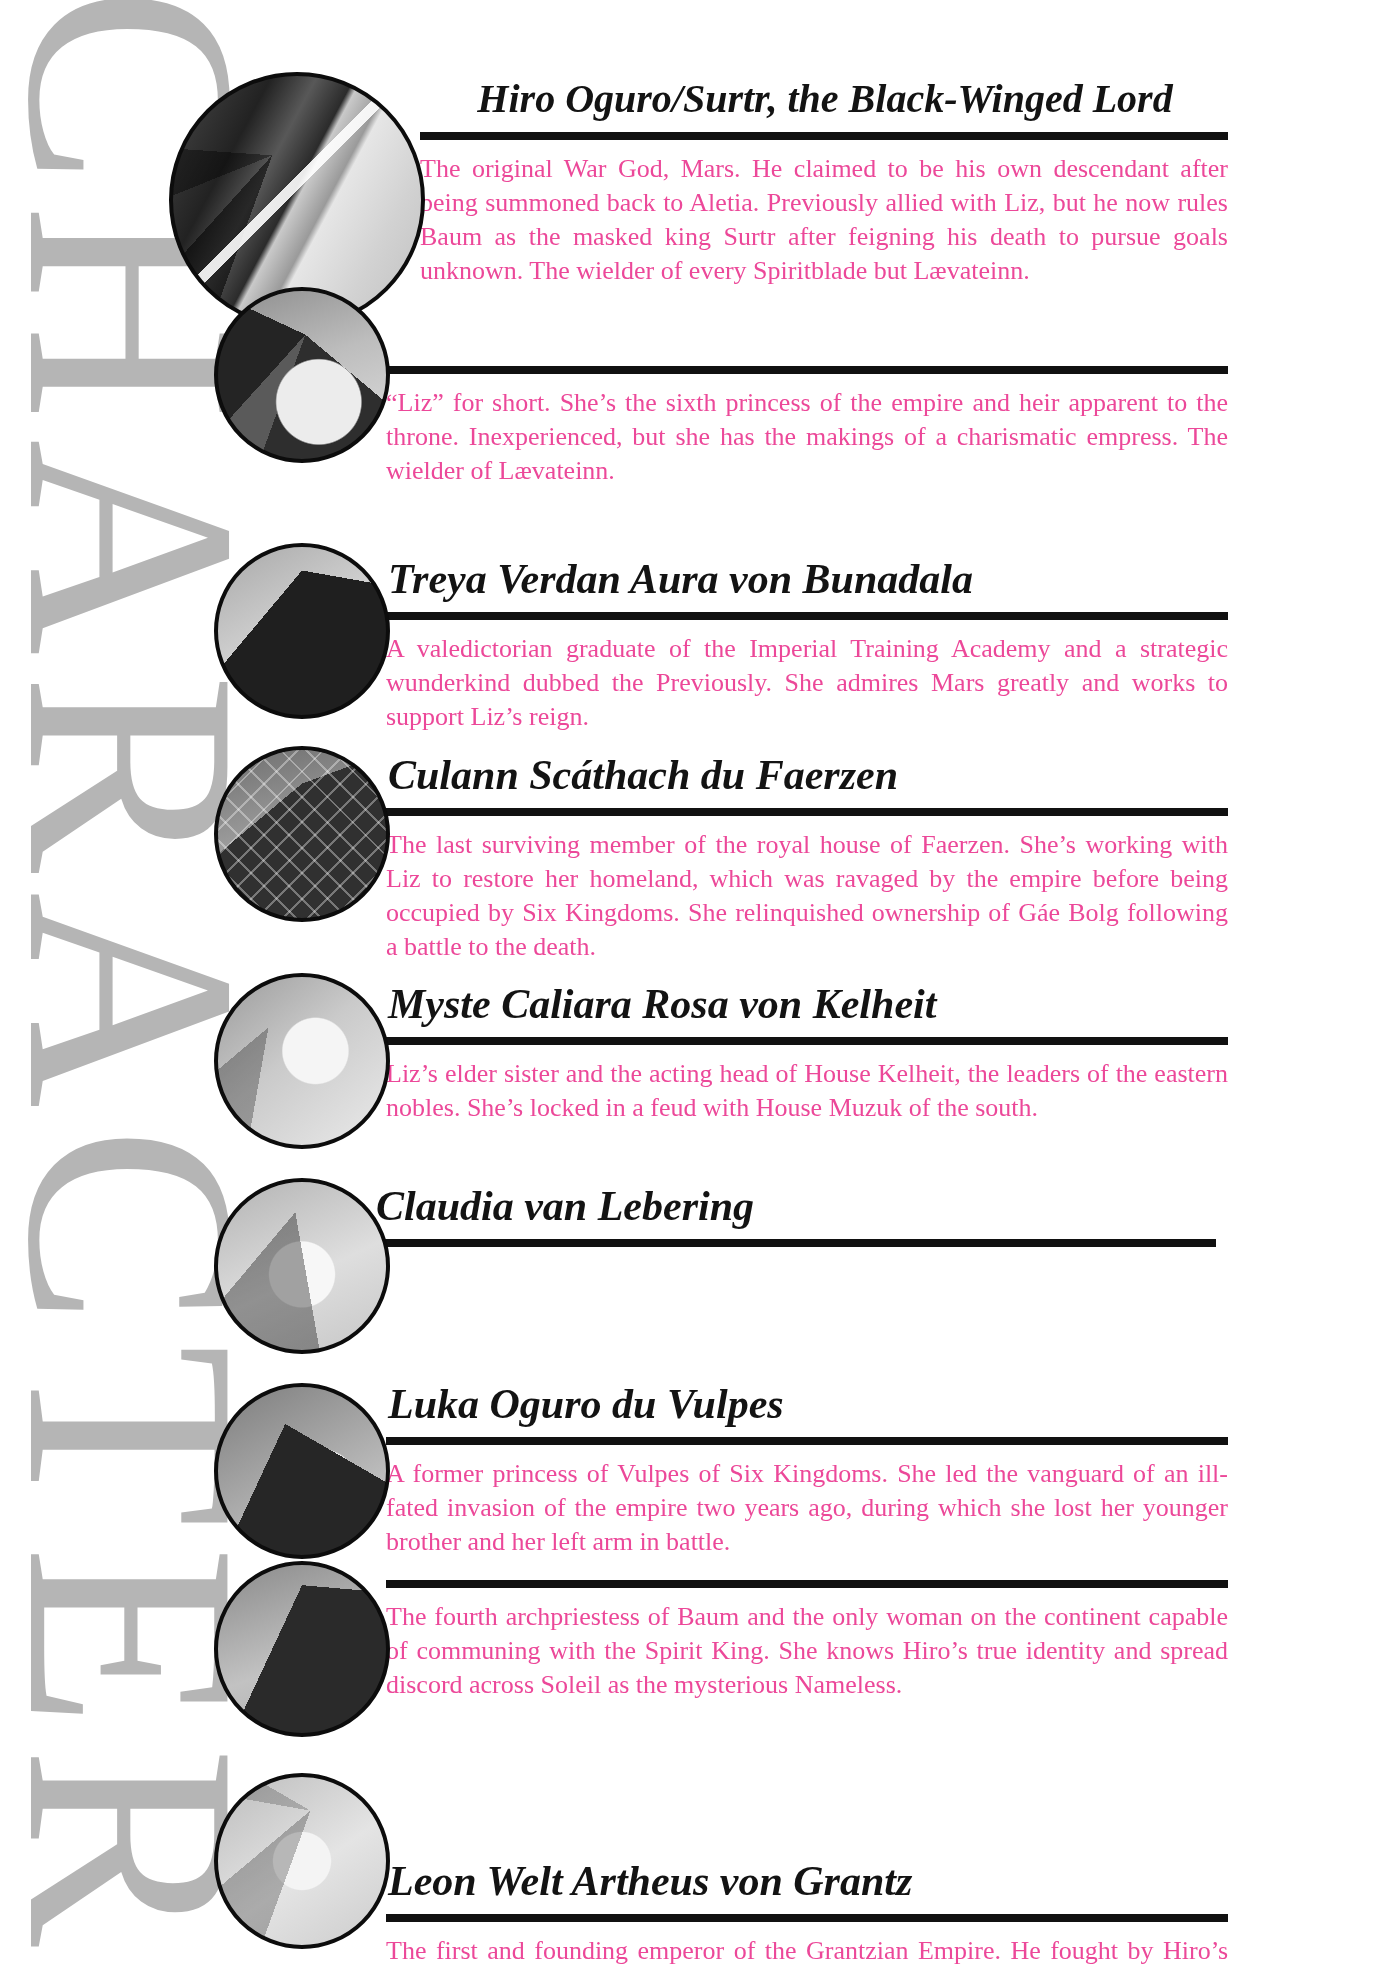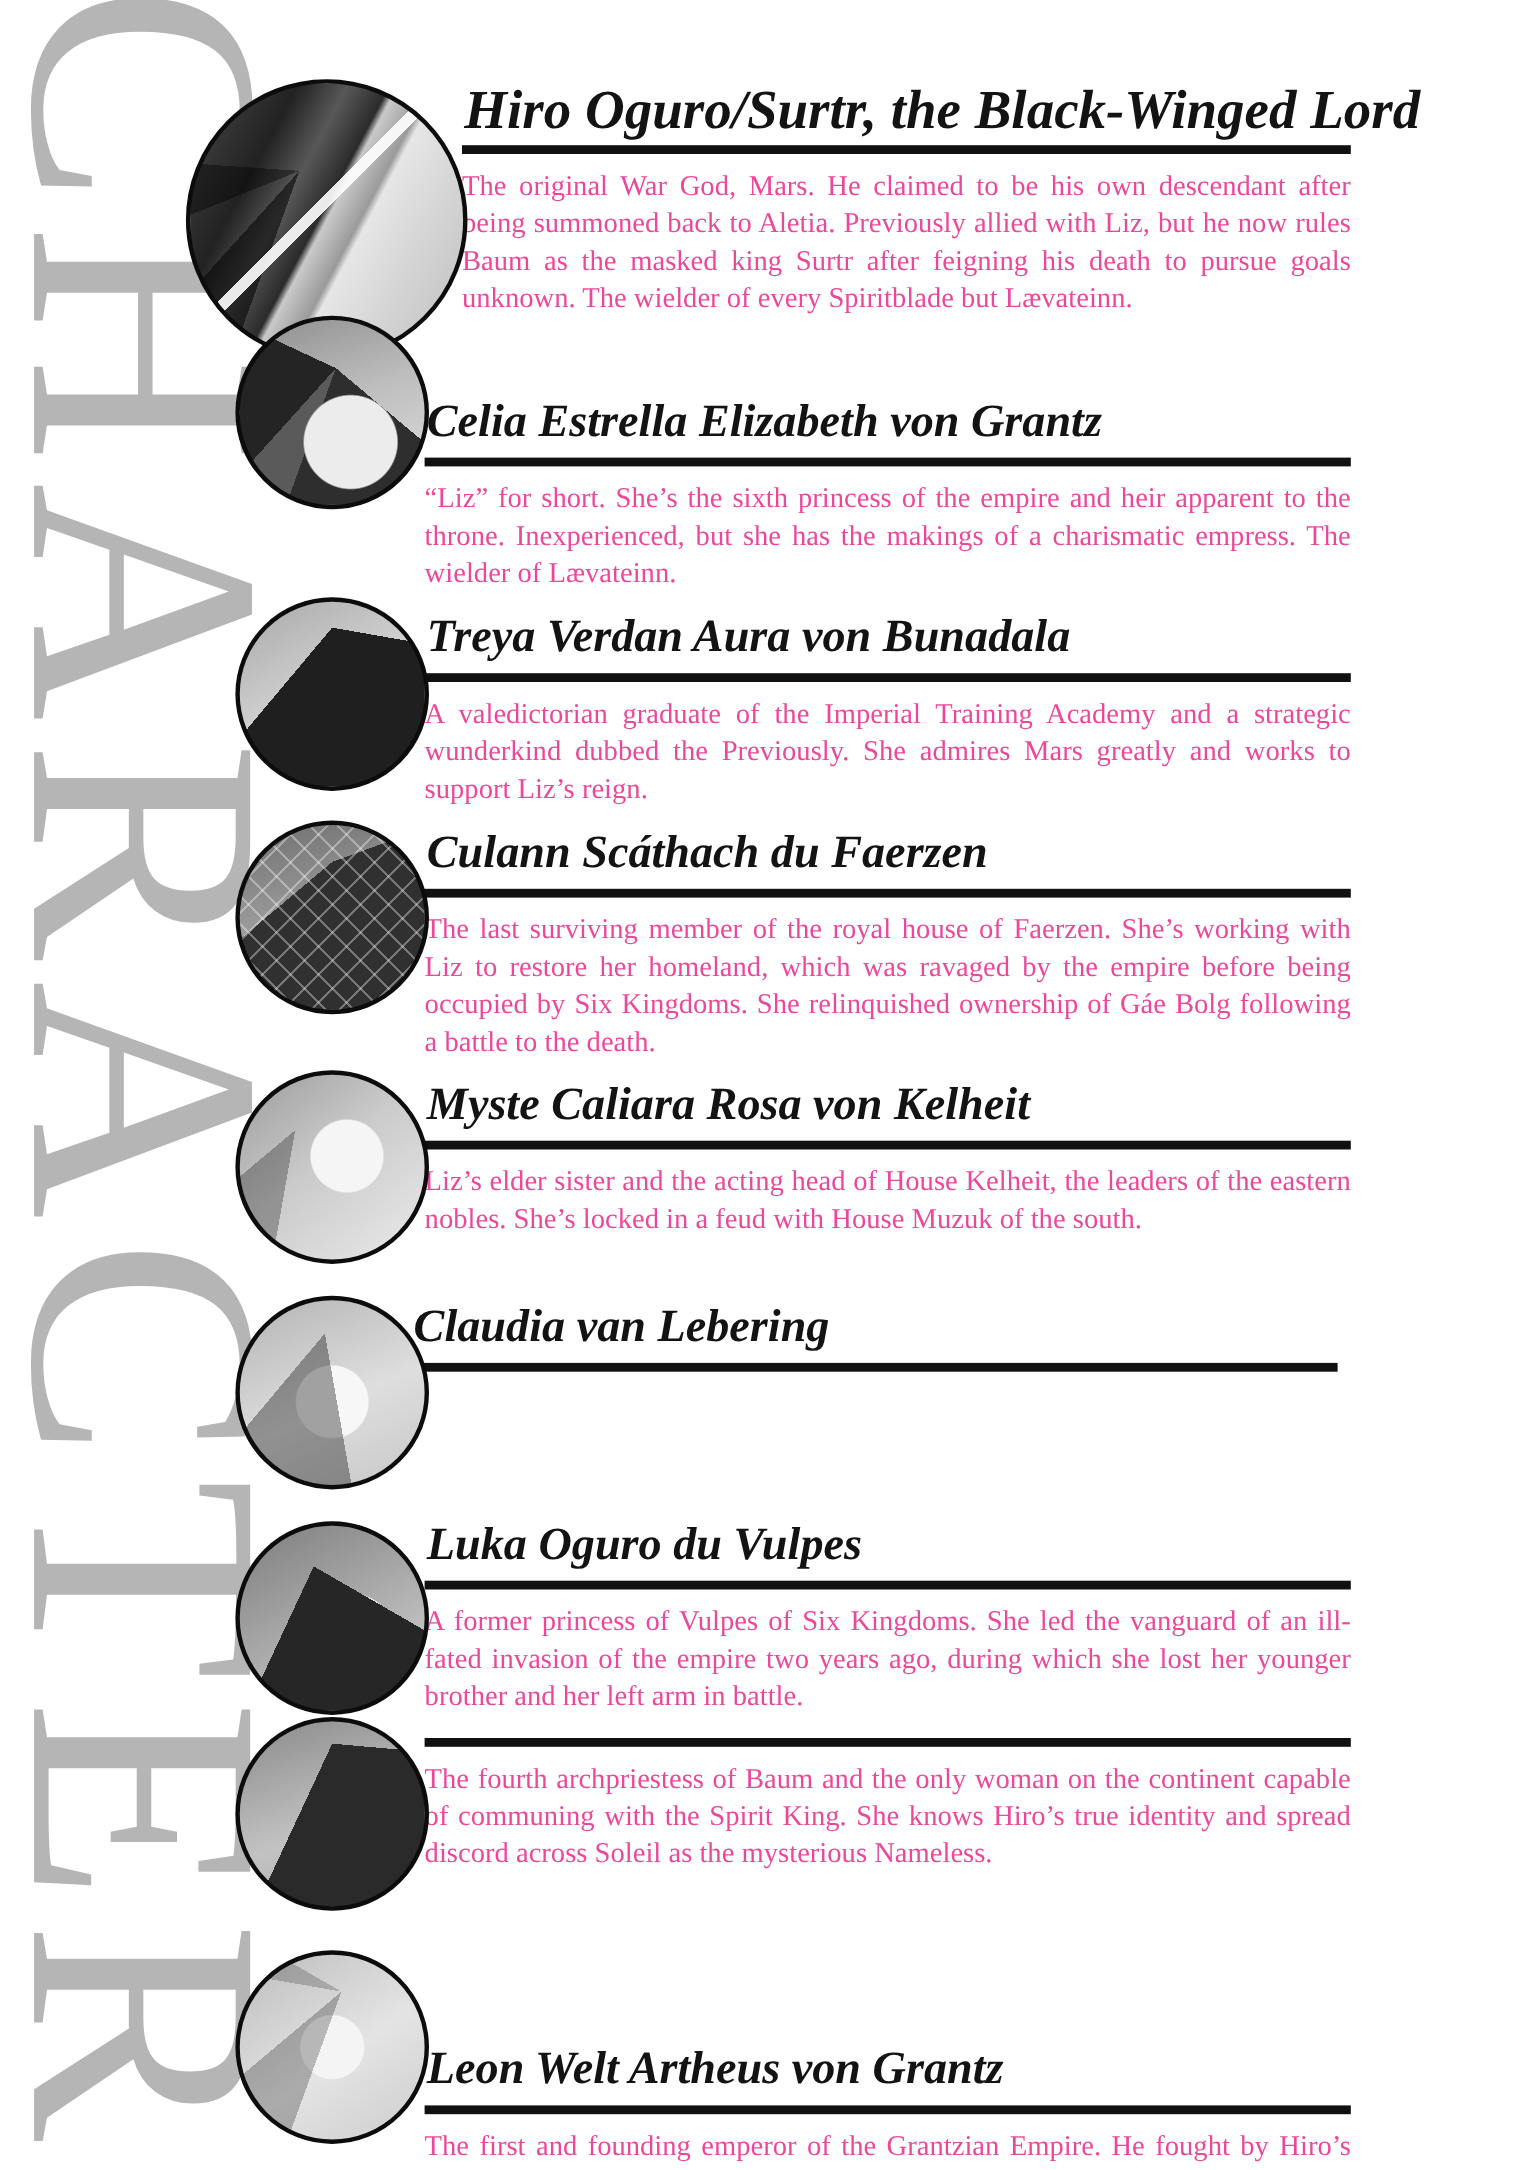--- a/index.html
+++ b/index.html
@@ -101,21 +101,21 @@
     background:#111111;
     margin-top:8px;
   }
   .entry p{
     margin:12px 0 0 0;
     font:400 26px/34px "Liberation Serif", serif;
     color:#ec4899;
     text-align:justify;
   }
   .e1{left:420px; top:74px;  width:808px;}
-  .e1 h2{text-align:center; font-size:50px;}
+  .e1 h2{text-align:center; font-size:40px;}
   .e2{left:386px; top:358px; width:842px;}
   .e3{left:386px; top:554px; width:842px;}
   .e4{left:386px; top:750px; width:842px;}
   .e5{left:386px; top:979px; width:842px;}
   .e6{left:374px; top:1181px; width:842px;}
   .e7{left:386px; top:1379px; width:842px;}
   .e8{left:386px; top:1572px; width:842px;}
   .e9{left:386px; top:1856px; width:842px;}
 </style>
 </head>
@@ -135,21 +135,20 @@
   <div class="portrait p8"></div>
   <div class="portrait p9"></div>
 
   <section class="entry e1">
     <h2>Hiro Oguro/Surtr, the Black-Winged Lord</h2>
     <div class="rule"></div>
     <p>The original War God, Mars. He claimed to be his own descendant after being summoned back to Aletia. Previously allied with Liz, but he now rules Baum as the masked king Surtr after feigning his death to pursue goals unknown. The wielder of every Spiritblade but Lævateinn.</p>
   </section>
 
   <section class="entry e2">
-    <h2>Celia Estrella Elizabeth von Grantz</h2>
     <div class="rule"></div>
     <p>“Liz” for short. She’s the sixth princess of the empire and heir apparent to the throne. Inexperienced, but she has the makings of a charismatic empress. The wielder of Lævateinn.</p>
   </section>
 
   <section class="entry e3">
     <h2>Treya Verdan Aura von Bunadala</h2>
     <div class="rule"></div>
     <p>A valedictorian graduate of the Imperial Training Academy and a strategic wunderkind dubbed the Previously. She admires Mars greatly and works to support Liz’s reign.</p>
   </section>
 

